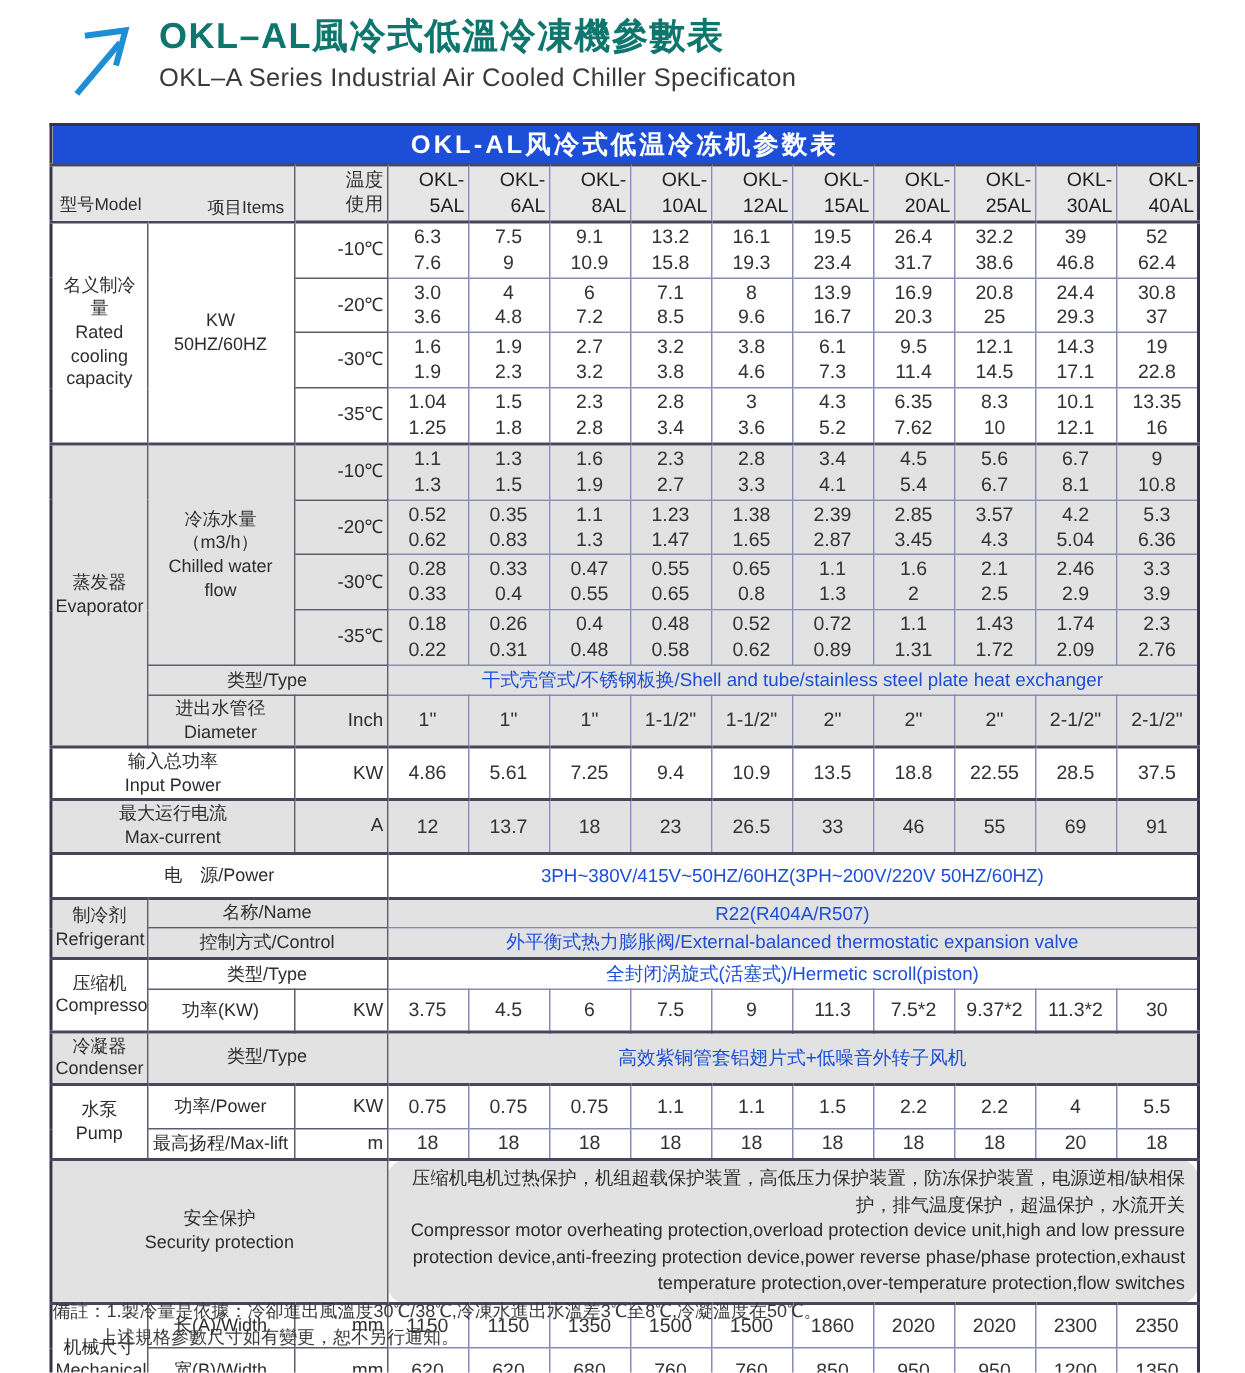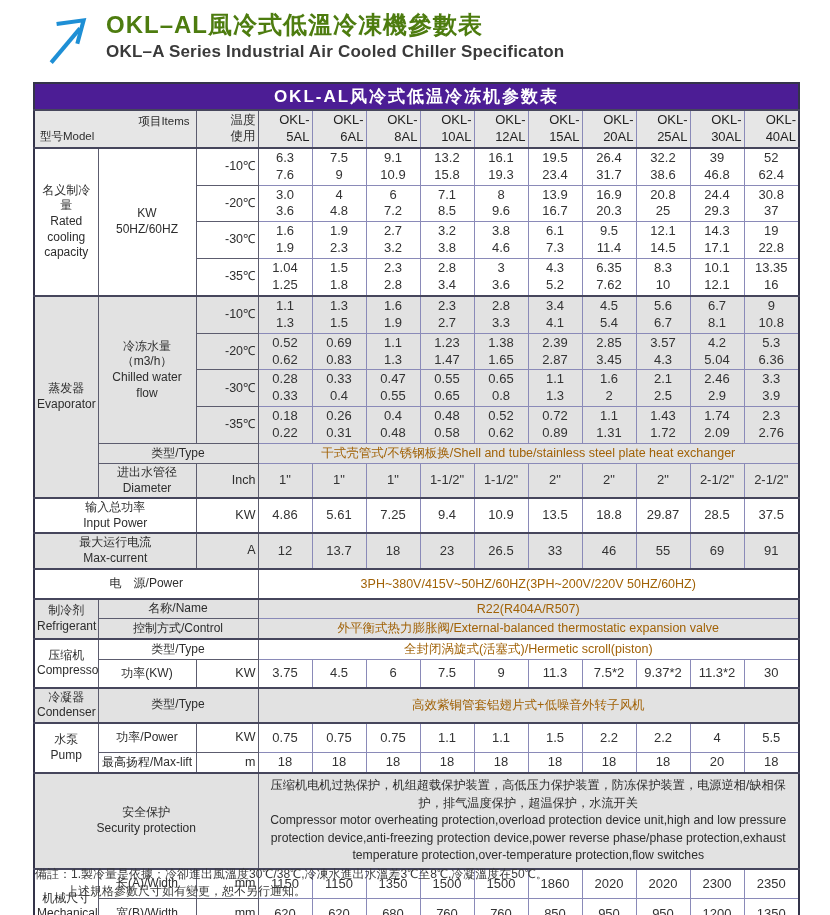--- a/index.html
+++ b/index.html
@@ -1,35 +1,35 @@
 <!DOCTYPE html>
 <html><head>
 <meta charset="utf-8">
 <style>
   html,body{margin:0;padding:0;}
   body{width:830px;height:915px;background:#ffffff;font-family:"Liberation Sans",sans-serif;position:relative;overflow:hidden;}
   .brand{position:absolute;left:44px;top:12px;width:54px;height:58px;}
   .titles{position:absolute;left:106px;top:10px;}
-  .title-cn{font-size:24px;font-weight:600;color:#4d7c0f;letter-spacing:1px;line-height:1.25;}
-  .title-en{font-size:17px;font-weight:700;color:#3a3a3a;letter-spacing:0.2px;line-height:1.2;margin-top:2px;}
+  .title-cn{font-size:24px;font-weight:600;color:#0f766e;letter-spacing:1px;line-height:1.25;}
+  .title-en{font-size:17px;font-weight:400;color:#3a3a3a;letter-spacing:0.2px;line-height:1.2;margin-top:2px;}
 
   table.spec{position:absolute;left:33px;top:82px;width:767px;border-collapse:collapse;table-layout:fixed;color:#2d2d2d;border:2px solid #34344a;}
   td{border:1px solid #8a8ab8;text-align:center;vertical-align:middle;padding:1px 2px;overflow:hidden;}
-  .titlebar{background:#4c1d95;color:#ffffff;font-size:17px;font-weight:bold;letter-spacing:2px;border:1px solid #2a92c4;}
+  .titlebar{background:#1d4ed8;color:#ffffff;font-size:17px;font-weight:bold;letter-spacing:2px;border:1px solid #2a92c4;}
   tr.hdr td{background:#e6e6e6;}
   tr.g td{background:#e2e2e2;}
   tr.sec td{border-top:2px solid #46465c;}
   .lbl{white-space:pre-line;font-size:12px;line-height:1.3;border-color:#5c5c6e;}
   .unit{font-size:12.5px;border-color:#5c5c6e;white-space:pre-line;line-height:1.25;text-align:right;}
   .num{font-size:13px;white-space:pre-line;line-height:1.3;color:#333;}
   .mhdr{font-size:13px;color:#1f1f1f;text-align:right;}
-  .merged{font-size:12.5px;color:#a16207;}
-  .sectext{text-align:center;font-size:12.2px;white-space:pre-line;padding:3px 8px;line-height:1.44;}
+  .merged{font-size:12.5px;color:#1d4ed8;}
+  .sectext{text-align:right;font-size:12.2px;white-space:pre-line;padding:3px 8px;line-height:1.44;border-radius:13px;}
   .corner{position:relative;border-color:#5c5c6e;background-image:linear-gradient(to bottom right,transparent calc(50% - 1px),#6a6a90 calc(50% - 1px),#6a6a90 calc(50% + 1px),transparent calc(50% + 1px));}
-  .c-items{position:absolute;top:3px;right:6px;font-size:11.5px;}
+  .c-items{position:absolute;top:20px;right:6px;font-size:11.5px;}
   .c-model{position:absolute;bottom:3px;left:5px;font-size:11.5px;}
   .h23{height:23px}.h34{height:34px}.h31{height:31px}.h20{height:20px}.h32{height:32px}
   .h22{height:30px}.h28{height:28px}.h26{height:26px}.h78{height:78px}
   .notes{position:absolute;left:35px;top:866px;font-size:12px;color:#3a3a3a;line-height:1.45;}
   .note-1{margin-left:25px;}
   .note-2{margin-left:31px;}
 </style>
 </head>
 <body>
 
@@ -217,21 +217,21 @@
 6.7</td>
         <td class="num">6.7
 8.1</td>
         <td class="num">9
 10.8</td>
   </tr>
   <tr class="g h31">
     <td class="unit">-20℃</td>
     <td class="num">0.52
 0.62</td>
-        <td class="num">0.69
+        <td class="num">0.35
 0.83</td>
         <td class="num">1.1
 1.3</td>
         <td class="num">1.23
 1.47</td>
         <td class="num">1.38
 1.65</td>
         <td class="num">2.39
 2.87</td>
         <td class="num">2.85
@@ -313,21 +313,21 @@
     <td colspan="2" class="lbl">输入总功率
 Input Power</td>
     <td class="unit">KW</td>
     <td class="num">4.86</td>
         <td class="num">5.61</td>
         <td class="num">7.25</td>
         <td class="num">9.4</td>
         <td class="num">10.9</td>
         <td class="num">13.5</td>
         <td class="num">18.8</td>
-        <td class="num">29.87</td>
+        <td class="num">22.55</td>
         <td class="num">28.5</td>
         <td class="num">37.5</td>
   </tr>
   <tr class="g sec h32">
     <td colspan="2" class="lbl">最大运行电流
 Max-current</td>
     <td class="unit">A</td>
     <td class="num">12</td>
         <td class="num">13.7</td>
         <td class="num">18</td>

